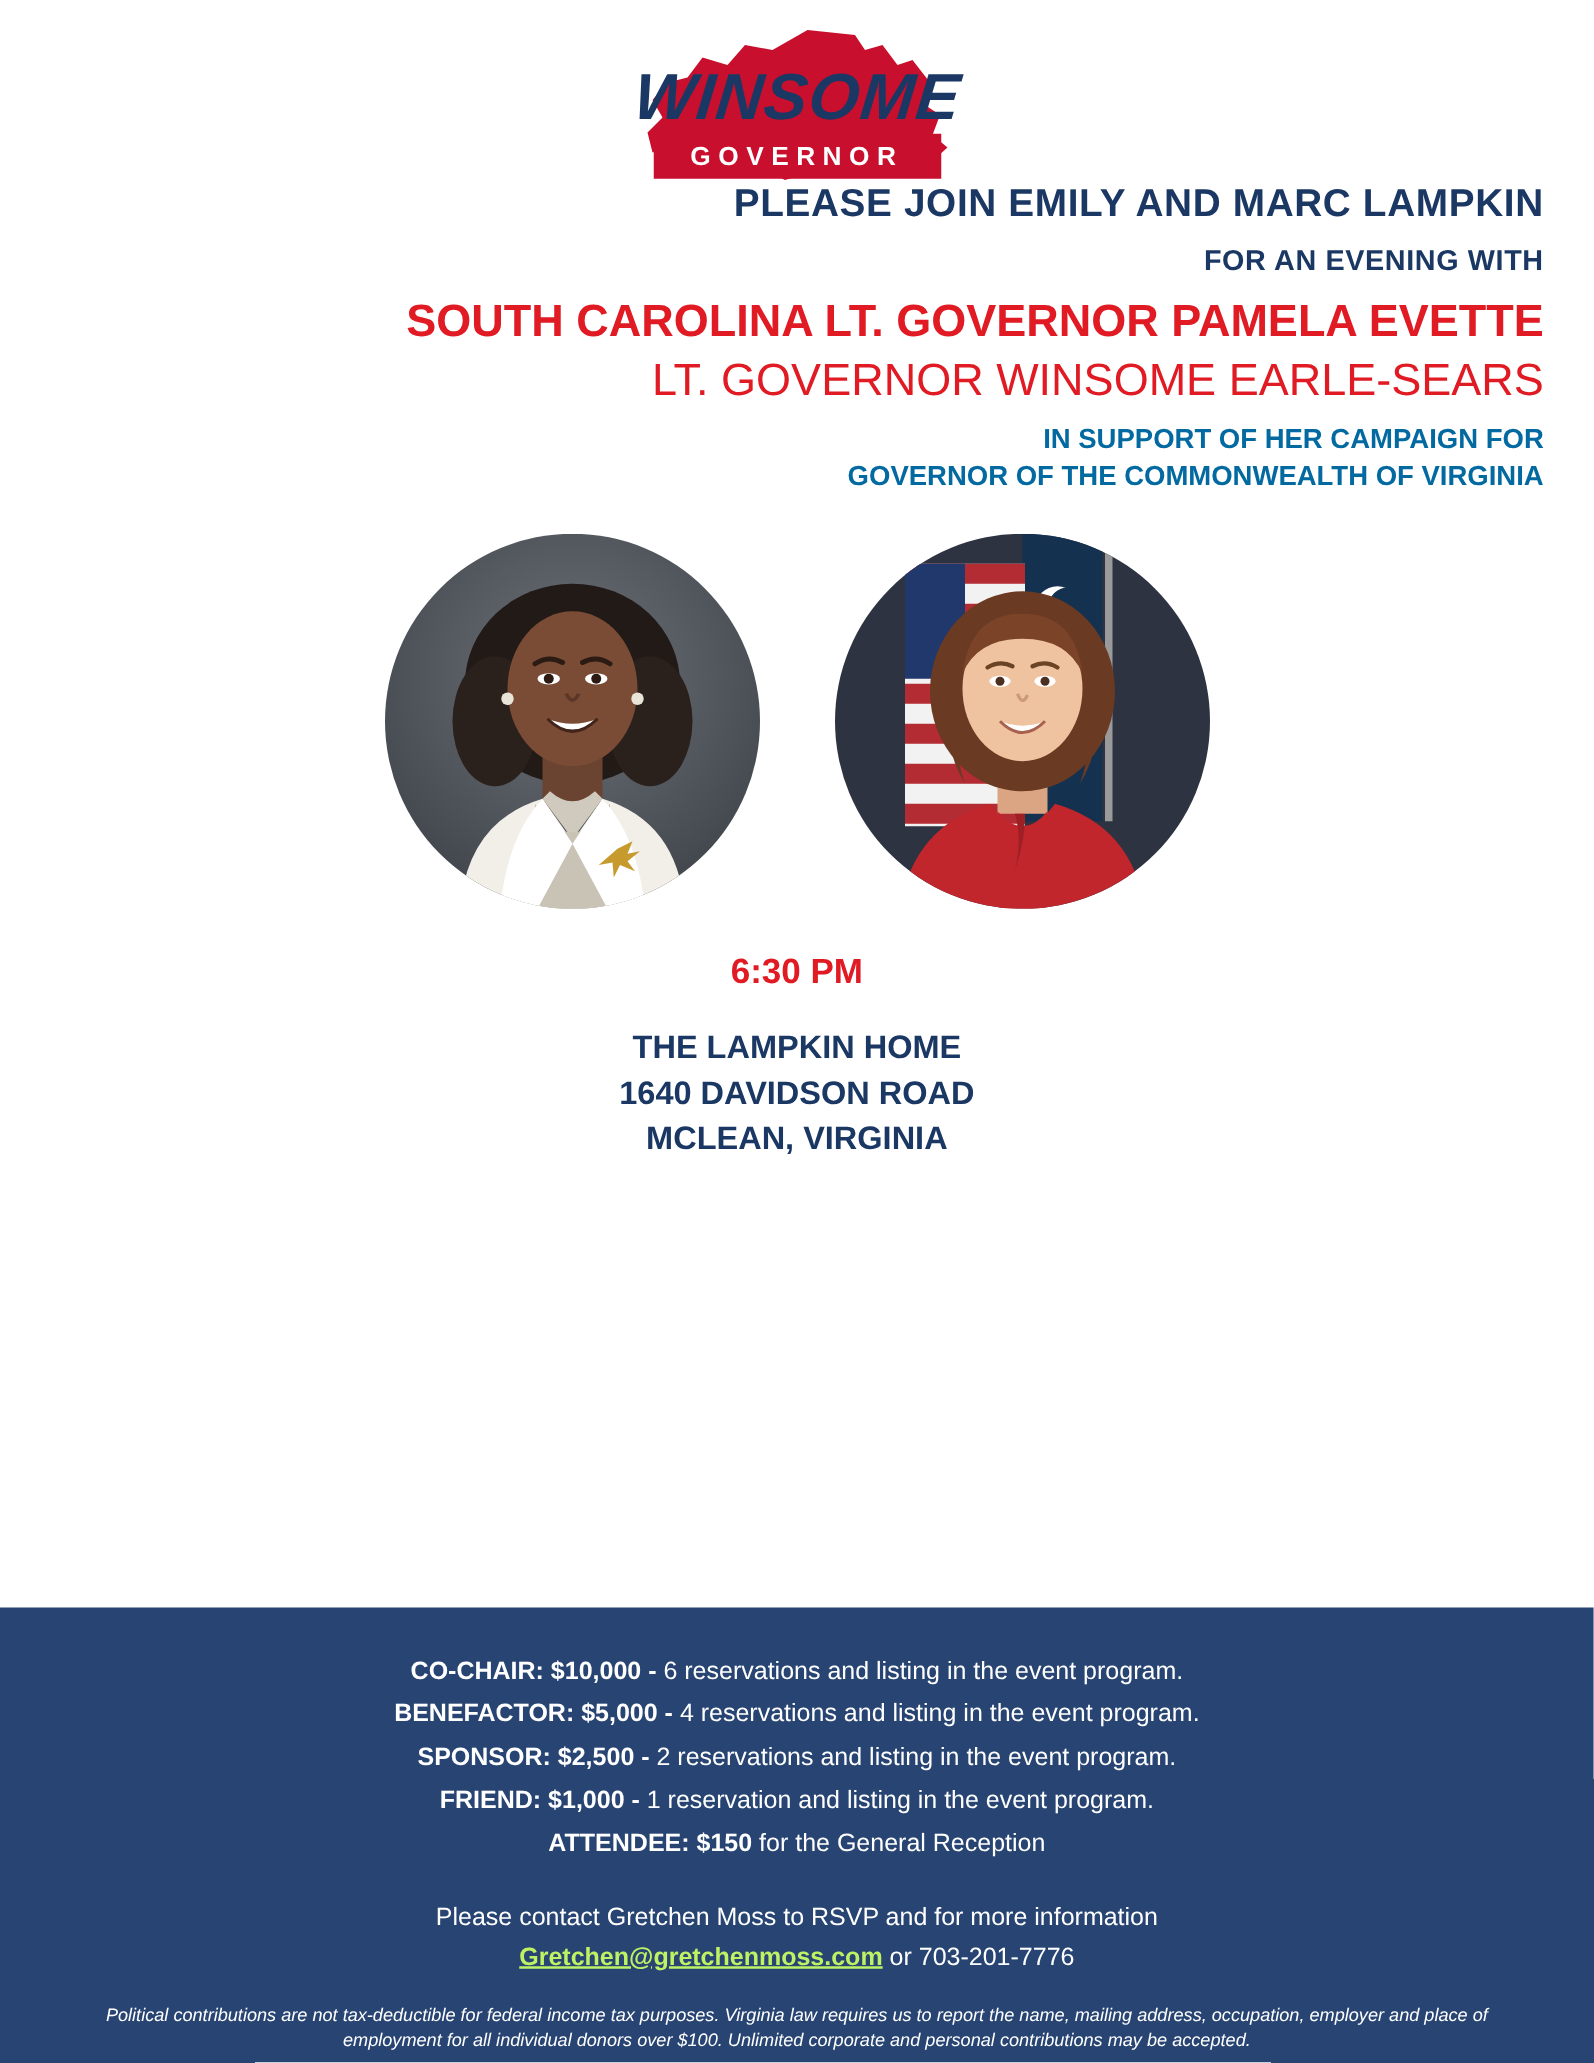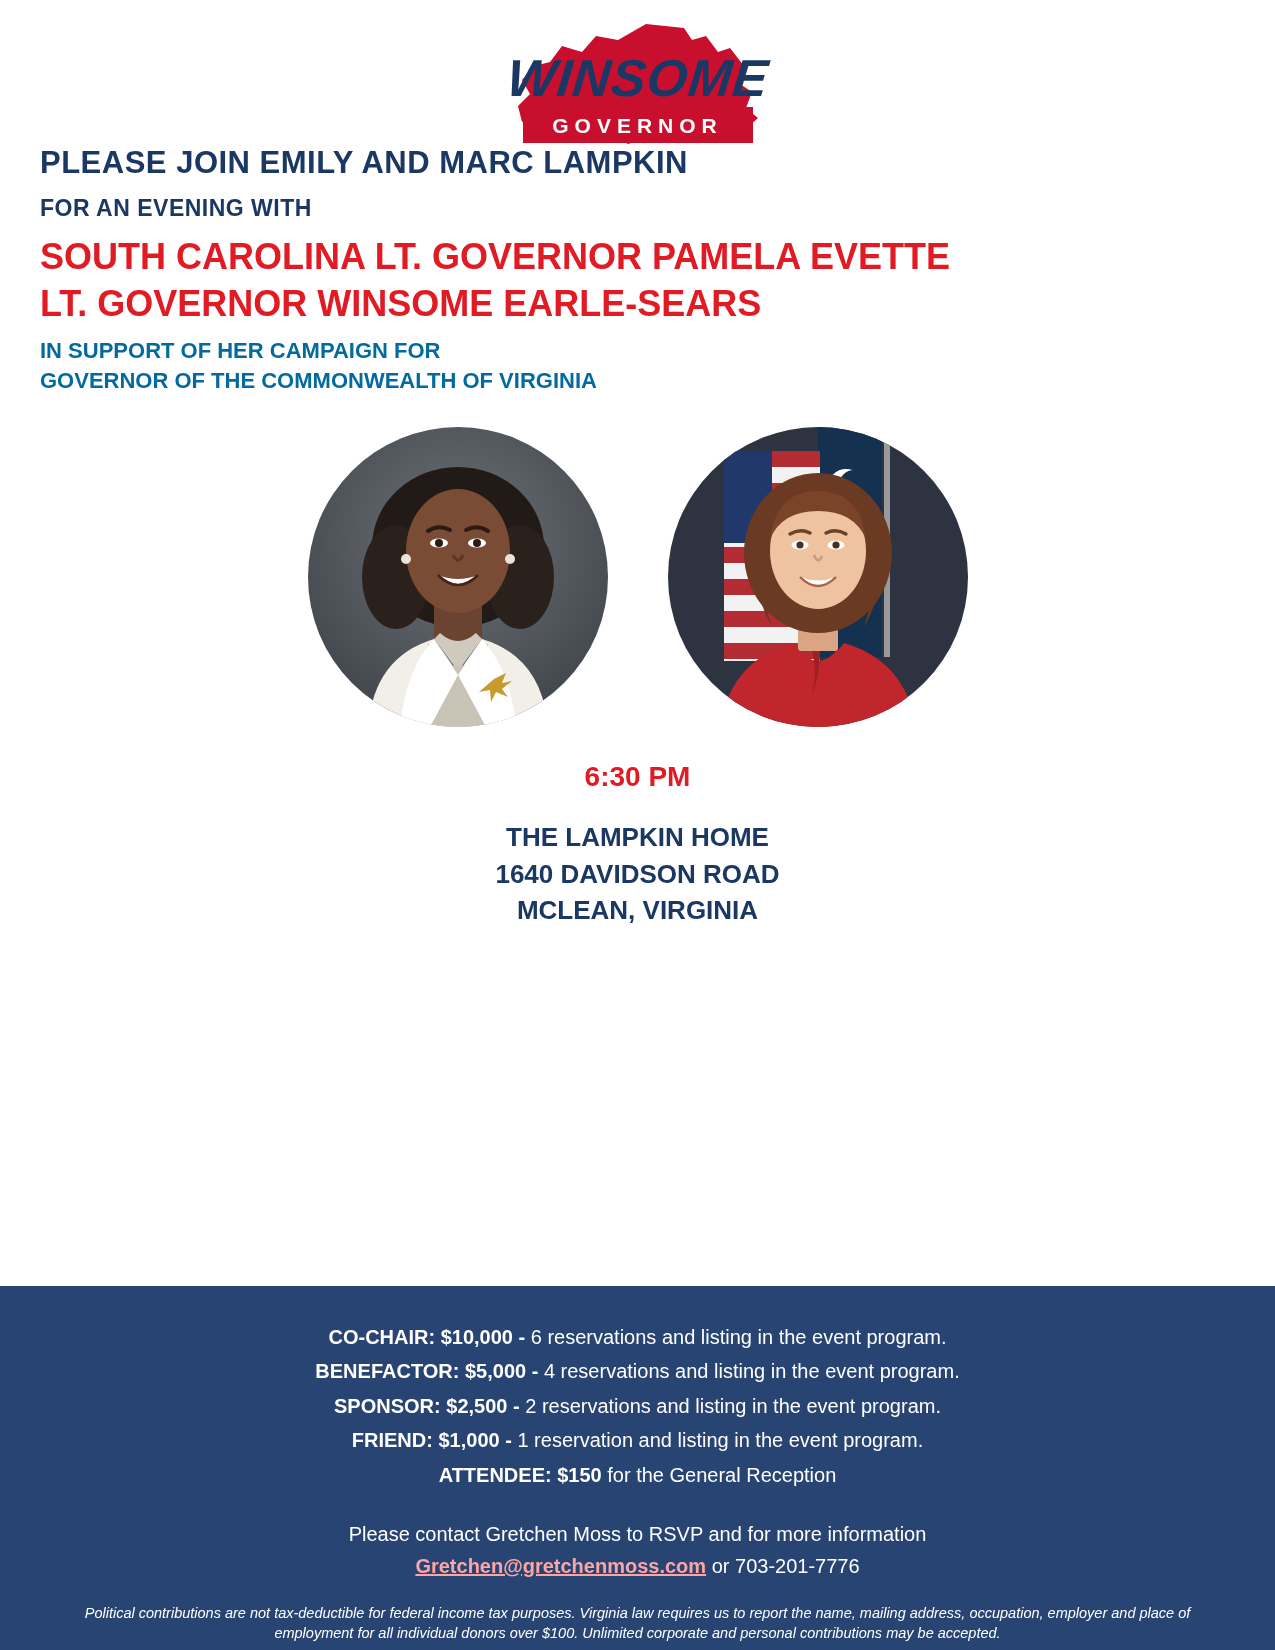--- a/index.html
+++ b/index.html
@@ -68,21 +68,21 @@
     top: 85px;
     left: 45px;
     width: 230px;
     height: 36px;
     background: #c8102e;
     z-index: -1;
   }
 
   
   .head-block {
-    text-align: left;
+    text-align: right;
     padding: 0 40px;
   }
   .l1 {
     font-size: 31px;
     font-weight: 800;
     color: #1b3864;
     letter-spacing: 0.5px;
     margin-bottom: 14px;
   }
   .l2 {
@@ -95,21 +95,21 @@
   .l3 {
     font-size: 36px;
     font-weight: 800;
     color: #e01b24;
     letter-spacing: 0px;
     line-height: 1.25;
     margin-bottom: 2px;
   }
   .l4 {
     font-size: 36px;
-    font-weight: 700;
+    font-weight: 400;
     color: #e01b24;
     line-height: 1.25;
     margin-bottom: 10px;
   }
   .l5 {
     font-size: 22px;
     font-weight: 800;
     color: #0369a1;
     line-height: 1.35;
   }
@@ -170,21 +170,21 @@
     line-height: 1.72;
     color: #ffffff;
   }
   .tier b { font-weight: 700; }
   .rsvp {
     font-size: 20px;
     line-height: 1.6;
     margin-bottom: 22px;
   }
   .rsvp a {
-    color: #fca5a5;
+    color: #bef264;
     text-decoration: underline;
     font-weight: 600;
   }
   .disclaimer {
     font-size: 14.5px;
     line-height: 1.35;
     color: #ffffff;
     margin-bottom: 20px;
     padding: 0 20px;
     font-style: italic;

